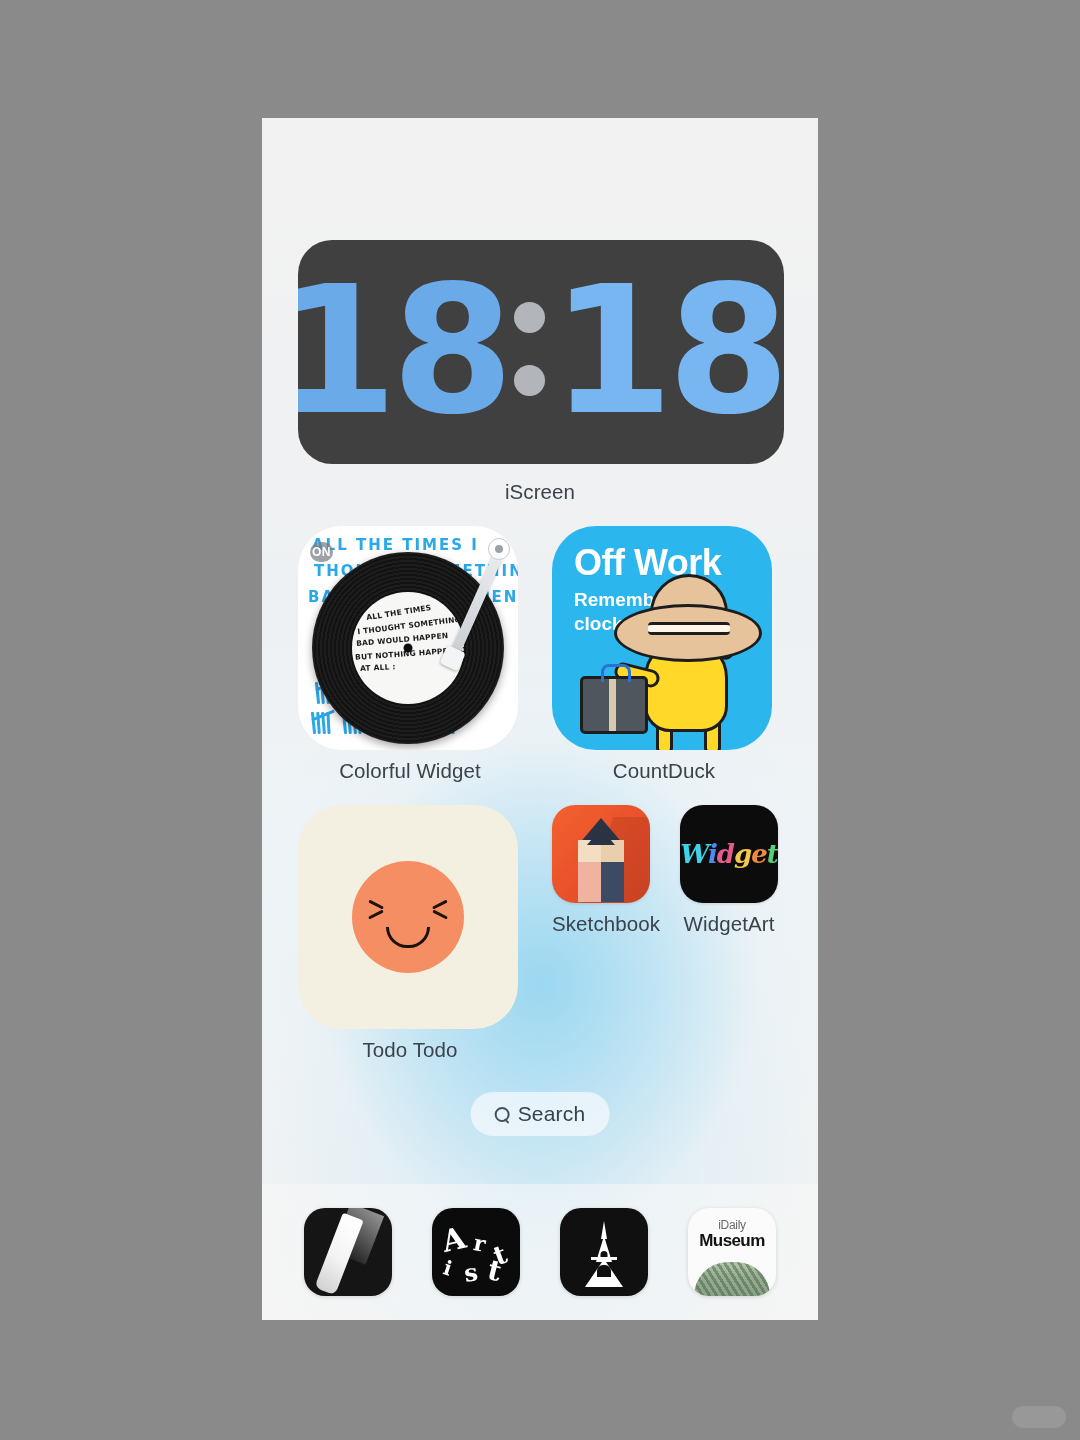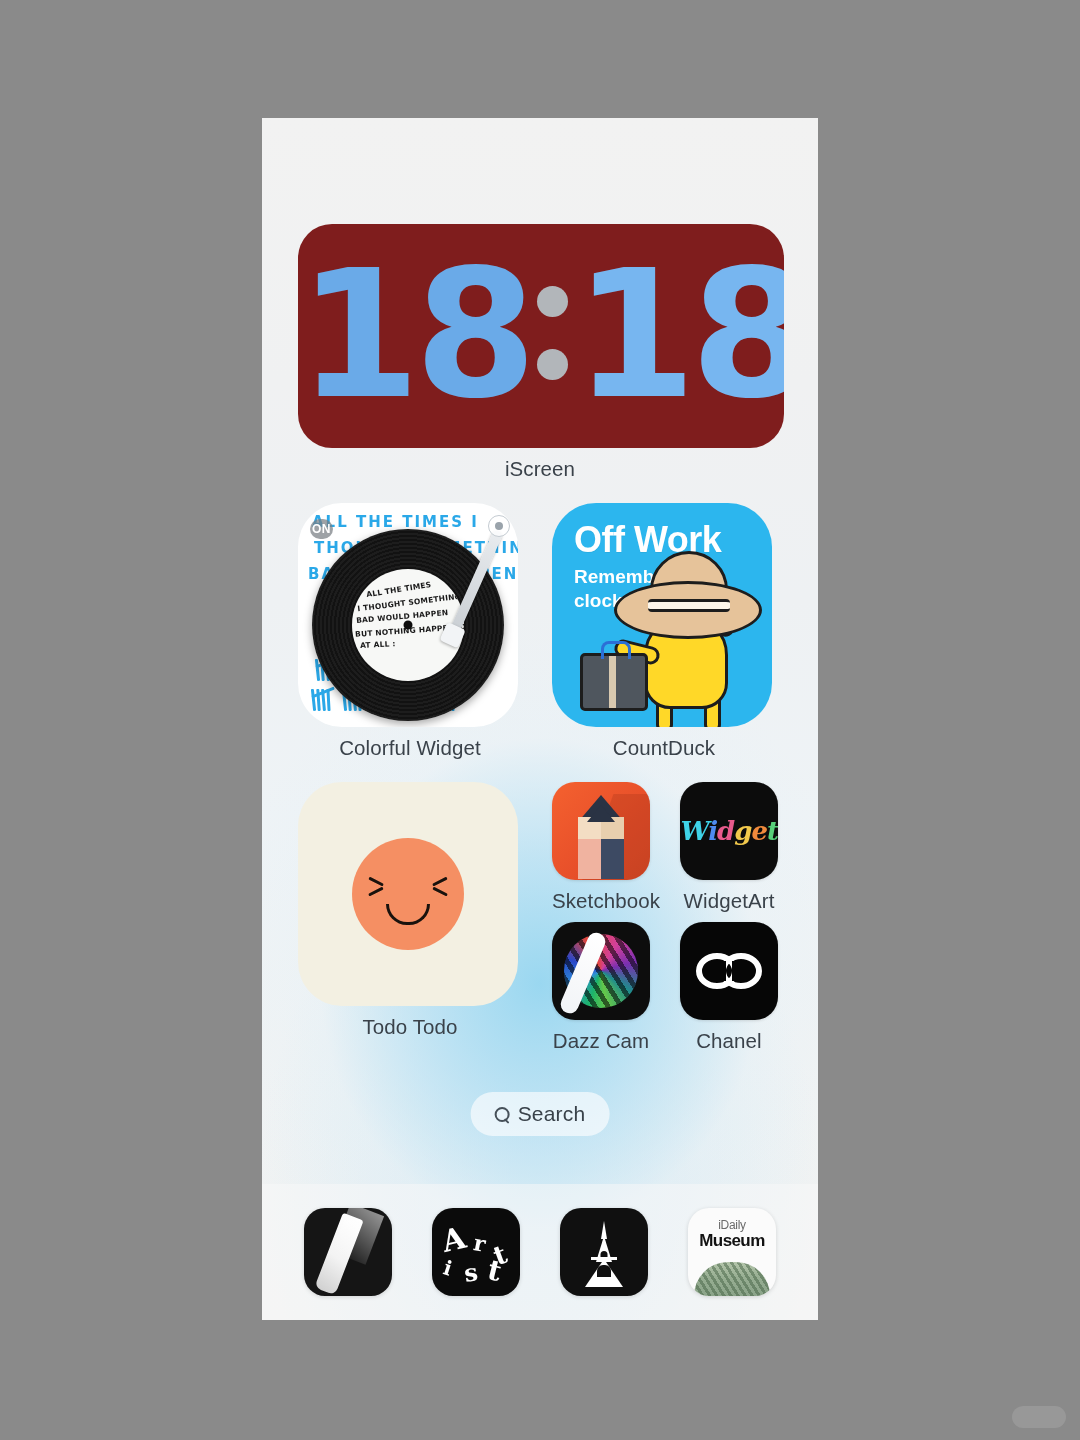--- a/index.html
+++ b/index.html
@@ -57,23 +57,23 @@
     position: absolute; left: 0; top: 76px; right: 0; bottom: 0;
     padding: 30px 36px 0 36px;
   }
   .widget-label, .app-label {
     text-align: center; color: #3a424a; font-size: 20.5px;
     margin-top: 9px; letter-spacing: .1px; white-space: nowrap;
   }
 
   
   #clock-widget {
-    width: 486px; height: 224px; margin: 0 auto;
-    background: #7f1d1d; border-radius: 34px;
-    display: flex; align-items: center; justify-content: flex-start;
+    width: 486px; height: 224px; margin: 16px auto;
+    background: #404040; border-radius: 34px;
+    display: flex; align-items: center; justify-content: flex-end;
     overflow: hidden;
   }
   #clock-digits {
     display: flex; align-items: center; justify-content: center;
     font-family: "DejaVu Sans", sans-serif;
     font-size: 176px; font-weight: 700; line-height: .86;
     letter-spacing: -6px;
   }
   .cd { color: #6aaae8; }
   .cd.light { color: #77b6f0; }
@@ -249,21 +249,21 @@
   .pencil .wood-r { position:absolute; right:0; top:22px; width:23px; height:62px; background:#e8cfae; }
   .pencil .body-l { position:absolute; left:0; top:44px; width:23px; height:40px; background:#f0b3a0; }
   .pencil .body-r { position:absolute; right:0; top:44px; width:23px; height:40px; background:#3d4a63; }
   .pencil .tipmask {
     position:absolute; left:50%; transform:translateX(-50%); top:10px;
     width:0;height:0;border-left:14px solid transparent;border-right:14px solid transparent;
     border-bottom:17px solid #2a3344;
   }
 
   
-  #ic-widgetart { background:#0c0c0c; display:flex; align-items:center; justify-content:flex-end; }
+  #ic-widgetart { background:#0c0c0c; display:flex; align-items:center; justify-content:center; }
   #wa-word { font-family:"DejaVu Serif", serif; font-style: italic; font-weight:700; font-size: 26px; letter-spacing:-1px; }
   #wa-word span:nth-child(1){ color:#3fd3e8; }
   #wa-word span:nth-child(2){ color:#4f8bf0; }
   #wa-word span:nth-child(3){ color:#e85a8c; }
   #wa-word span:nth-child(4){ color:#f2c94c; }
   #wa-word span:nth-child(5){ color:#f08a3c; }
   #wa-word span:nth-child(6){ color:#58d07a; }
   #wa-word span:nth-child(7){ color:#ffffff; }
 
   
@@ -550,41 +550,20 @@
             <div class="app-cell">
               <div class="app-icon" id="ic-widgetart">
                 <div id="wa-word">
                   <span>W</span><span>i</span><span>d</span><span>g</span><span>e</span><span>t</span><span></span>
                 </div>
               </div>
               <div class="app-label">WidgetArt</div>
             </div>
           </div>
 
-          <div class="apps-row" style="margin-top:9px;">
-            <div class="app-cell">
-              <div class="app-icon" id="ic-dazz">
-                <div id="dazz-ball"></div>
-                <div id="dazz-stroke"></div>
-              </div>
-              <div class="app-label">Dazz Cam</div>
-            </div>
-
-            <div class="app-cell">
-              <div class="app-icon" id="ic-chanel">
-                <div id="cc">
-                  <span class="ring l"></span>
-                    <span class="ring r"></span>
-                  <span class="cut l"></span>
-                    <span class="cut r"></span>
-                </div>
-              </div>
-              <div class="app-label">Chanel</div>
-            </div>
-          </div>
         </div>
       </div>
     </div>
 
     <div id="search-pill">
       <span class="mag"></span>
       <span id="search-label">Search</span>
     </div>
 
     <div id="dock">

